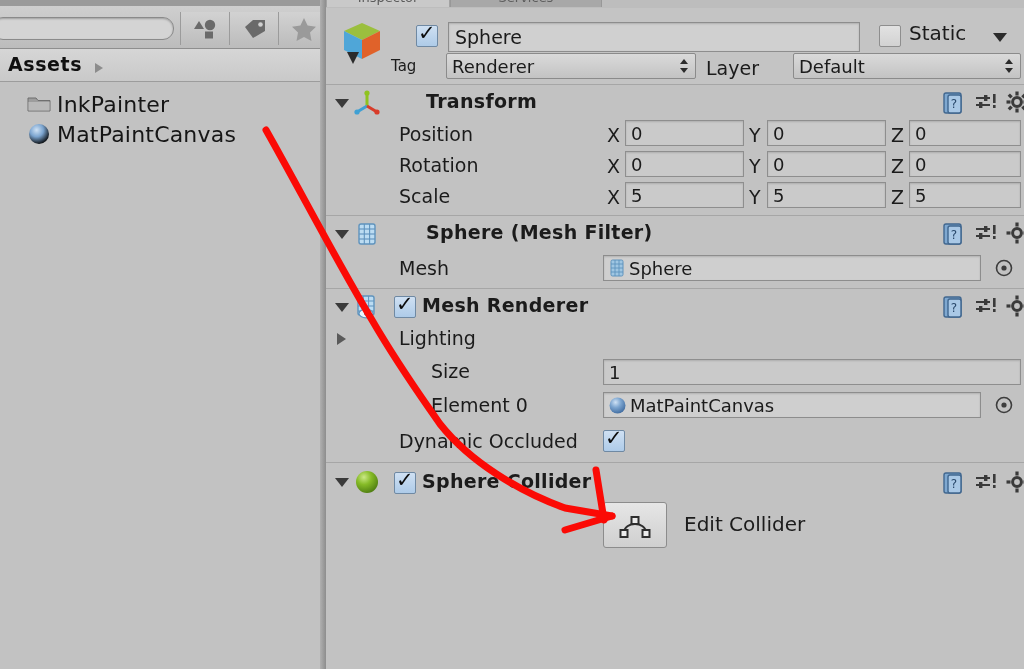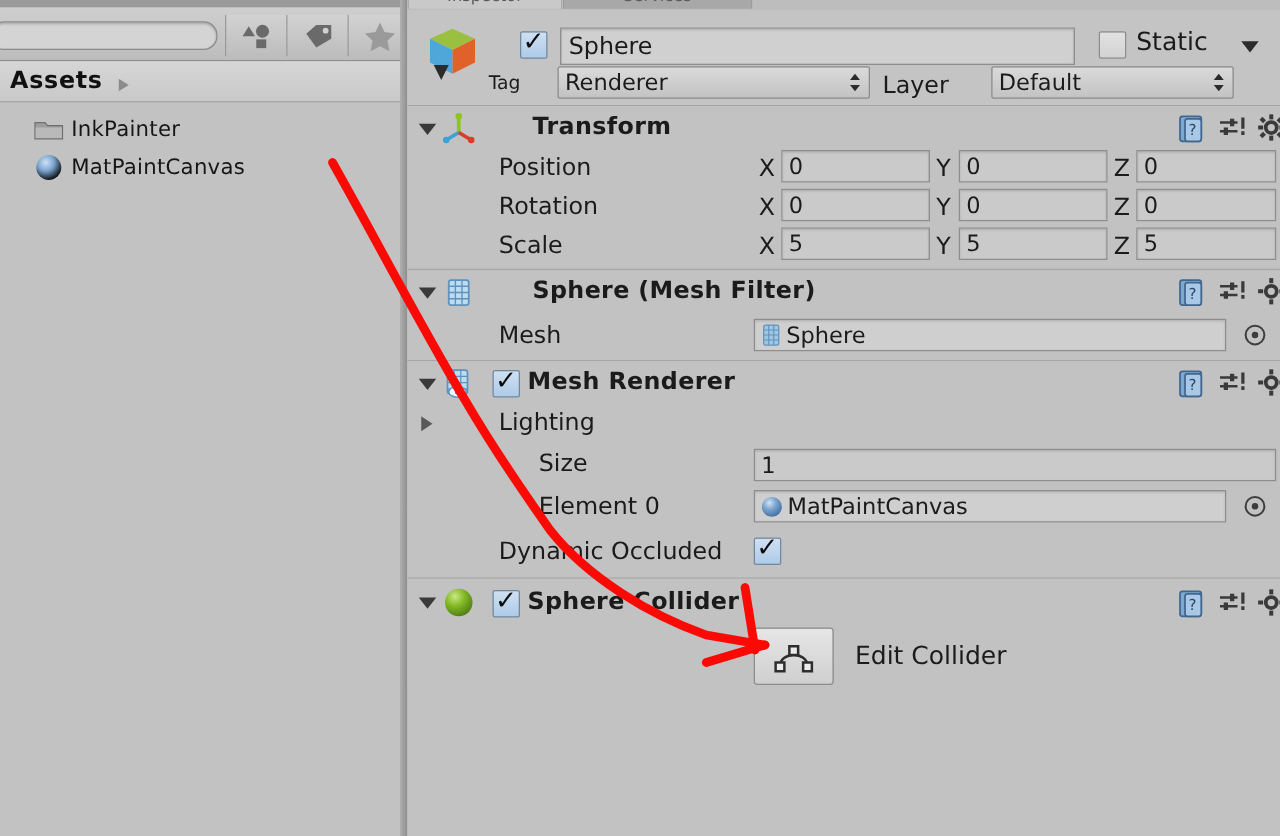--- a/index.html
+++ b/index.html
@@ -28,21 +28,21 @@
   #assets-bar{position:absolute;left:0;top:49px;width:326px;height:32px;
      background:linear-gradient(#d6d6d6,#c9c9c9);border-bottom:1px solid #9c9c9c;}
   #assets-label{position:absolute;left:8px;top:4px;font-size:19px;font-weight:bold;
      letter-spacing:.6px;color:#101010;}
   #assets-arrow{position:absolute;left:92px;top:12px;}
 
   #asset-list{position:absolute;left:0;top:82px;width:326px;bottom:0;background:#c2c2c2;}
   .asset-row{position:absolute;left:0;width:326px;height:28px;display:flex;align-items:center;}
   .asset-icon{width:26px;height:22px;margin-left:26px;margin-right:5px;
       display:flex;align-items:center;justify-content:center;flex:none;}
-  .asset-name{font-size:17px;color:#161616;letter-spacing:.2px;}
+  .asset-name{font-size:22px;color:#161616;letter-spacing:.2px;}
 
   #proj-rightedge{position:absolute;left:320px;top:0;width:6px;height:669px;
      background:linear-gradient(to right,#b0b0b0,#8d8d8d);}
 
   
   #inspector{position:absolute;left:326px;top:0;width:698px;height:669px;background:#c2c2c2;}
   #insp-tabstrip{position:absolute;left:0;top:0;width:698px;height:8px;
      background:#bdbdbd;overflow:hidden;}
   #tab-inspector{position:absolute;left:0;top:-18px;width:122px;height:24px;
      background:#c9c9c9;border:1px solid #a2a2a2;border-bottom:none;border-radius:3px 3px 0 0;
@@ -62,21 +62,21 @@
       background:#d0d0d0;border:1px solid #8d8d8d;
       box-shadow:inset 0 1px 2px rgba(0,0,0,.16);
       display:flex;align-items:center;padding:0 6px;font-size:19px;box-sizing:border-box;}
   #static-chk{position:absolute;left:553px;top:17px;}
   #static-label{position:absolute;left:583px;top:13px;font-size:20px;}
   #static-arrow{position:absolute;left:665px;top:22px;}
 
   #tag-label{position:absolute;left:65px;top:49px;font-size:15px;}
   #tag-dd{position:absolute;left:120px;top:45px;width:250px;height:26px;}
   #layer-label{position:absolute;left:380px;top:49px;font-size:19px;}
-  #layer-dd{position:absolute;left:467px;top:45px;width:194px;height:26px;}
+  #layer-dd{position:absolute;left:467px;top:45px;width:228px;height:26px;}
 
   .dd{background:linear-gradient(#dadada,#c3c3c3);border:1px solid #8b8b8b;
       border-radius:2px;display:flex;align-items:center;box-sizing:border-box;
       padding:0 5px;font-size:18px;position:relative;}
   .dd .dd-arrows{position:absolute;right:6px;top:50%;transform:translateY(-50%);}
 
   
   .comp{position:relative;border-bottom:1px solid #a6a6a6;background:#c2c2c2;}
   .comp-head{position:relative;height:34px;}
   .foldout{position:absolute;left:8px;top:11px;}

